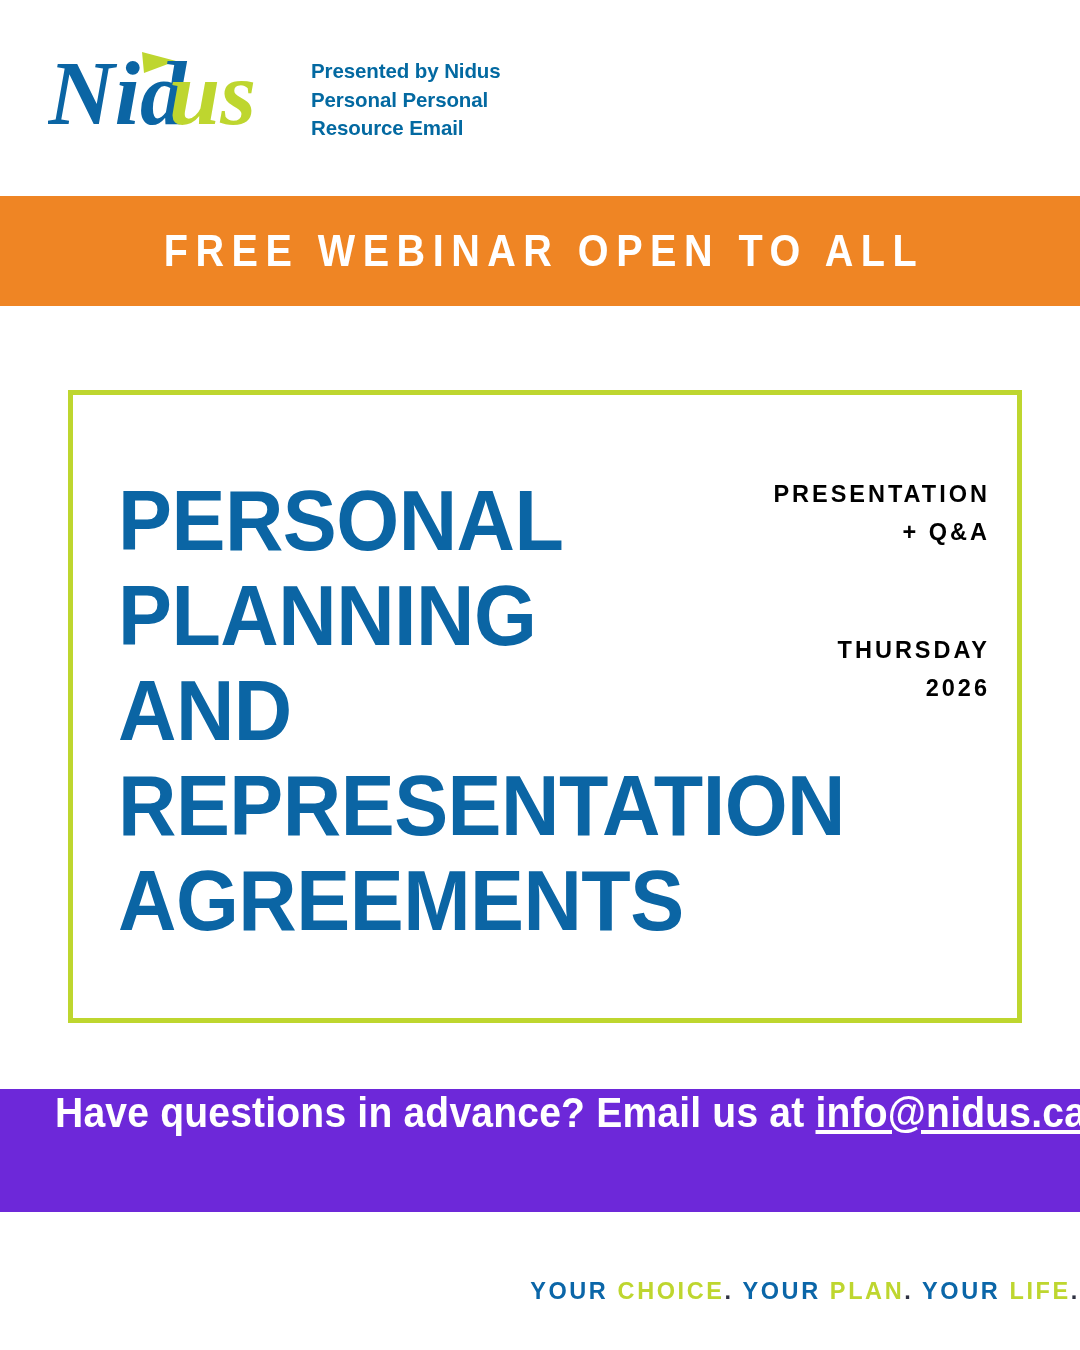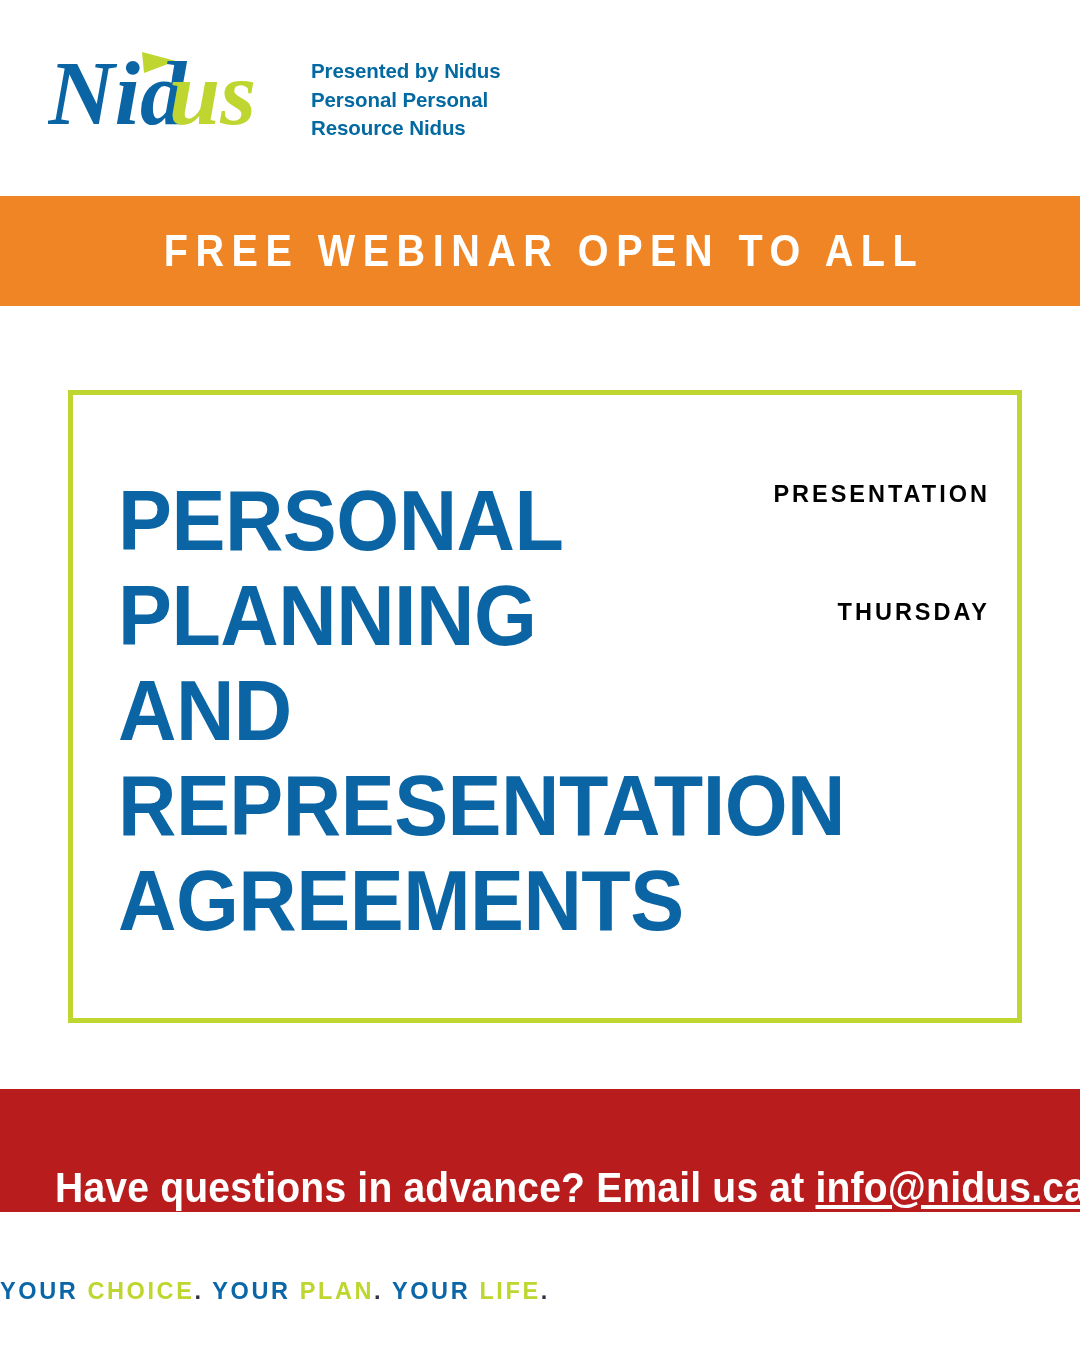--- a/index.html
+++ b/index.html
@@ -110,23 +110,23 @@
   }
   .detail-block .line { display: block; }
   .gap-1 { height: 80px; }
   .gap-2 { height: 78px; }
 
   
   .footer-band {
     position: absolute;
     left: 0; top: 1089px;
     width: 1080px; height: 123px;
-    background: #b91c1c;
+    background: #6d28d9;
     display: flex;
-    align-items: flex-end;
+    align-items: flex-start;
   }
   .footer-text {
     margin-left: 55px;
     color: #ffffff;
     font-family: "Liberation Sans Narrow", "Liberation Sans", sans-serif;
     font-size: 42px;
     font-weight: bold;
     letter-spacing: 0.2px;
     transform: scaleX(0.93);
     transform-origin: left center;
@@ -137,21 +137,21 @@
     text-underline-offset: 3px;
     color: #ffffff;
   }
 
   
   .tagline {
     position: absolute;
     left: 0;
     top: 1278px;
     width: 1080px;
-    text-align: left;
+    text-align: right;
     font-size: 23.5px;
     font-weight: bold;
     letter-spacing: 2.6px;
     white-space: nowrap;
   }
   .tg-blue  { color: #0B66A8; }
   .tg-green { color: #BED62F; }
   .tg-dot   { color: #2E3142; }
 </style>
 </head>
@@ -166,43 +166,45 @@
 
       <text x="0" y="82" font-family="'Liberation Serif', serif" font-size="92" font-style="italic" font-weight="bold" fill="#0B65A4">Nid</text>
 
       <text x="121" y="82" font-family="'Liberation Serif', serif" font-size="92" font-style="italic" font-weight="bold" fill="#BED62F">us</text>
     </svg>
   </div>
 
   <div class="presented-by">
     <div>Presented by Nidus</div>
     <div>Personal Personal</div>
-    <div>Resource Nidus</div>
+    <div>Resource Email</div>
   </div>
 
 </div>
 
 <div class="banner">
   <div class="banner-text">FREE WEBINAR OPEN TO ALL</div>
 </div>
 
 <div class="card">
 
   <div class="title">Personal Planning and Representation Agreements</div>
 
   <div class="details">
 
     <div class="detail-block">
       <span class="line">PRESENTATION</span>
+      <span class="line">+ Q&amp;A</span>
     </div>
 
     <div class="gap-1"></div>
 
     <div class="detail-block">
       <span class="line">THURSDAY</span>
+      <span class="line">2026</span>
     </div>
 
     <div class="gap-2"></div>
 
 
   </div>
 </div>
 
 <div class="footer-band">
   <div class="footer-text"><span>Have questions in advance? Email us at </span><a class="footer-email" href="#">info@nidus.ca</a></div>

